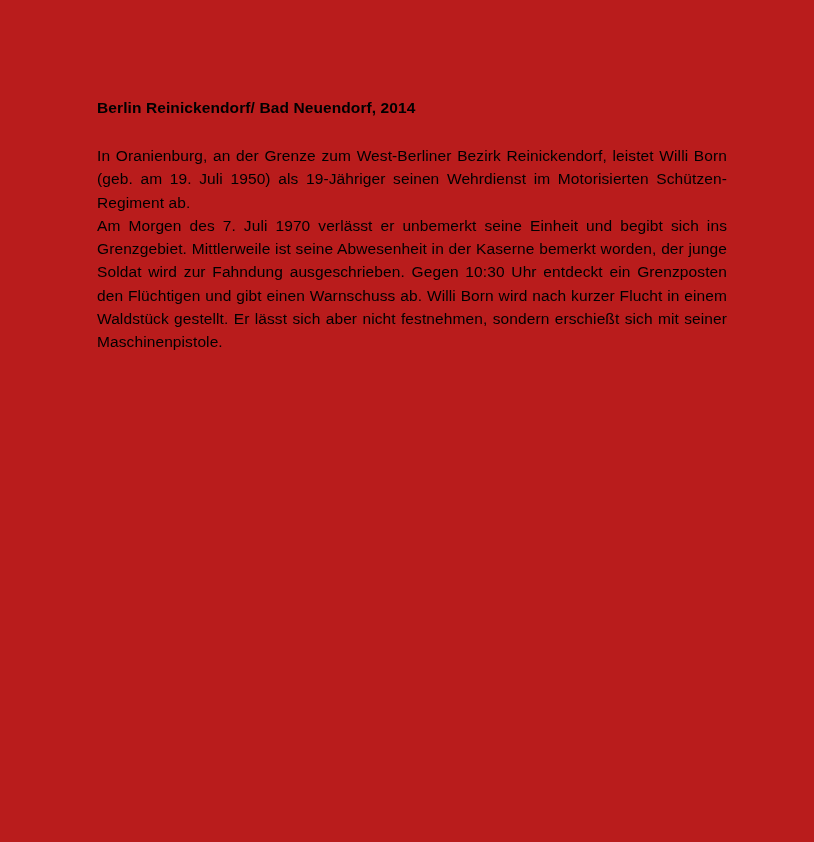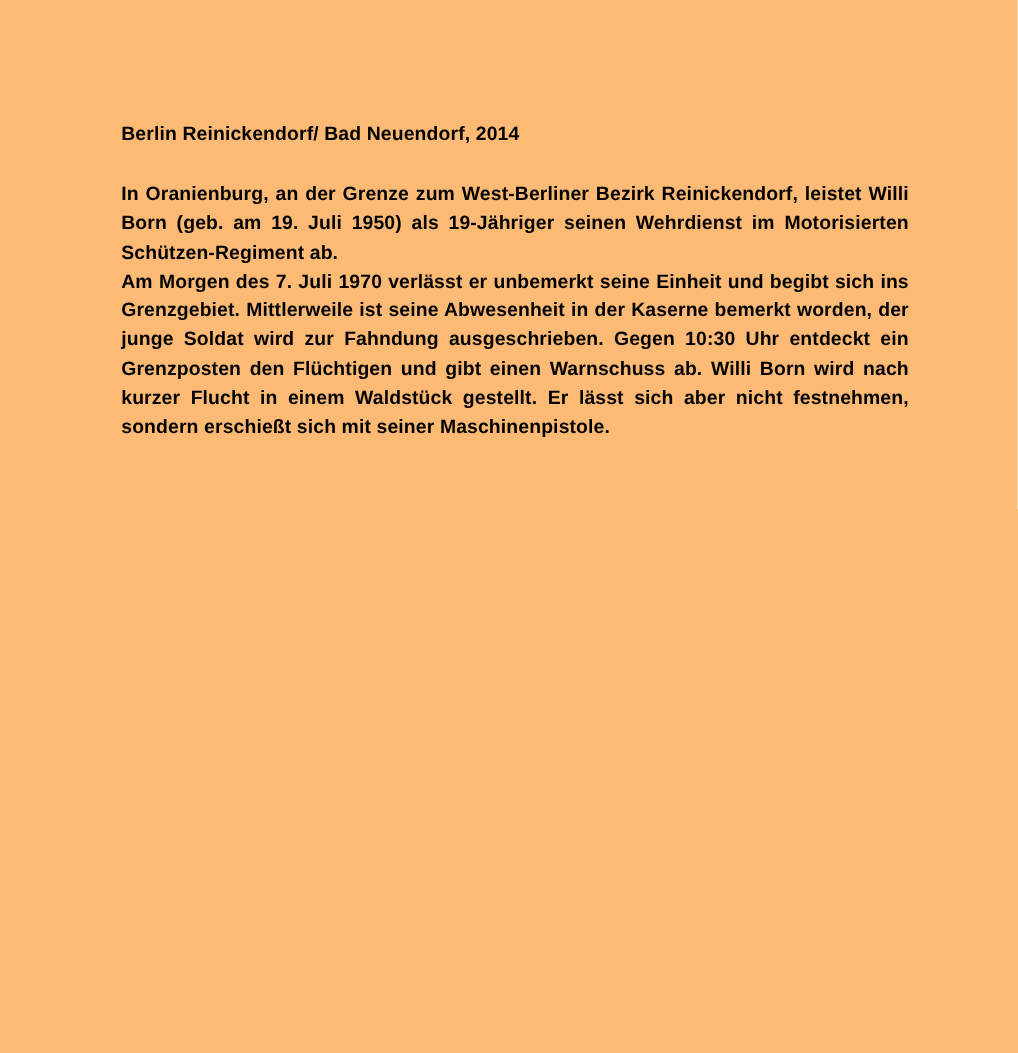--- a/index.html
+++ b/index.html
@@ -8,41 +8,41 @@
     height: 842px;
     background: #ffffff;
     font-family: "Liberation Sans", "DejaVu Sans", sans-serif;
     color: #000000;
     overflow: hidden;
   }
   .page {
     position: relative;
     width: 814px;
     height: 842px;
-    background: #fdba74;
+    background: #b91c1c;
   }
   .content {
     position: absolute;
     left: 97px;
     top: 96px;
     width: 630px;
   }
   .doc-title {
     font-size: 15.5px;
     font-weight: bold;
     line-height: 23px;
     text-align: left;
     letter-spacing: 0.1px;
   }
   .title-spacer {
     height: 25px;
   }
   .doc-paragraph {
     font-size: 15.5px;
-    font-weight: bold;
+    font-weight: normal;
     line-height: 23.3px;
     text-align: justify;
     letter-spacing: 0.1px;
   }
   
 </style>
 </head>
 <body>
 
 <div class="page">

